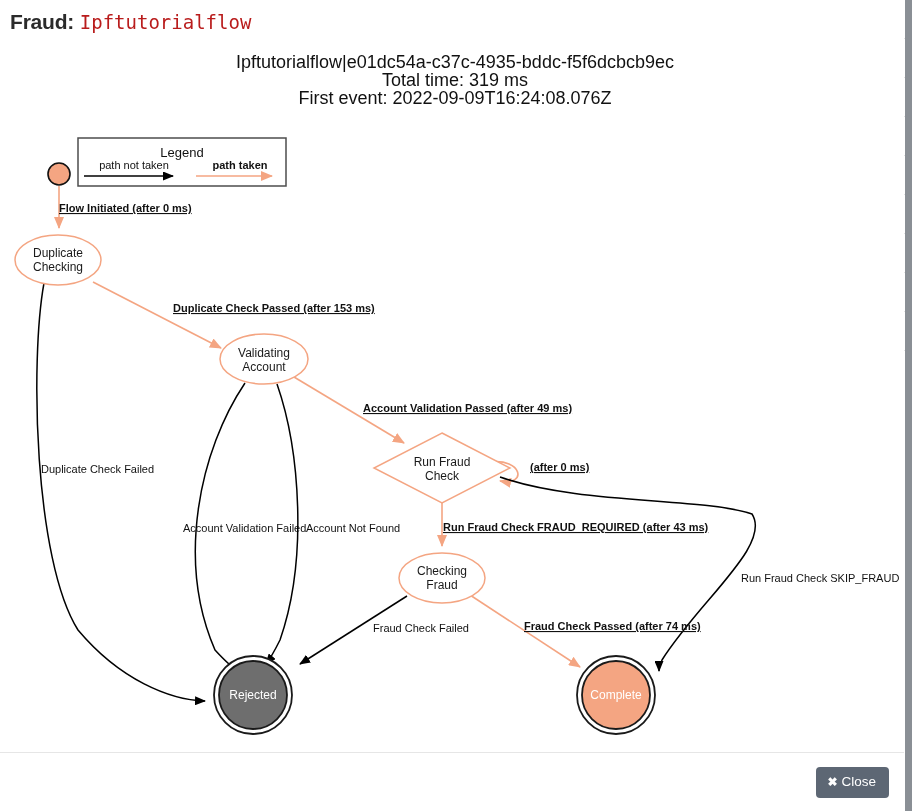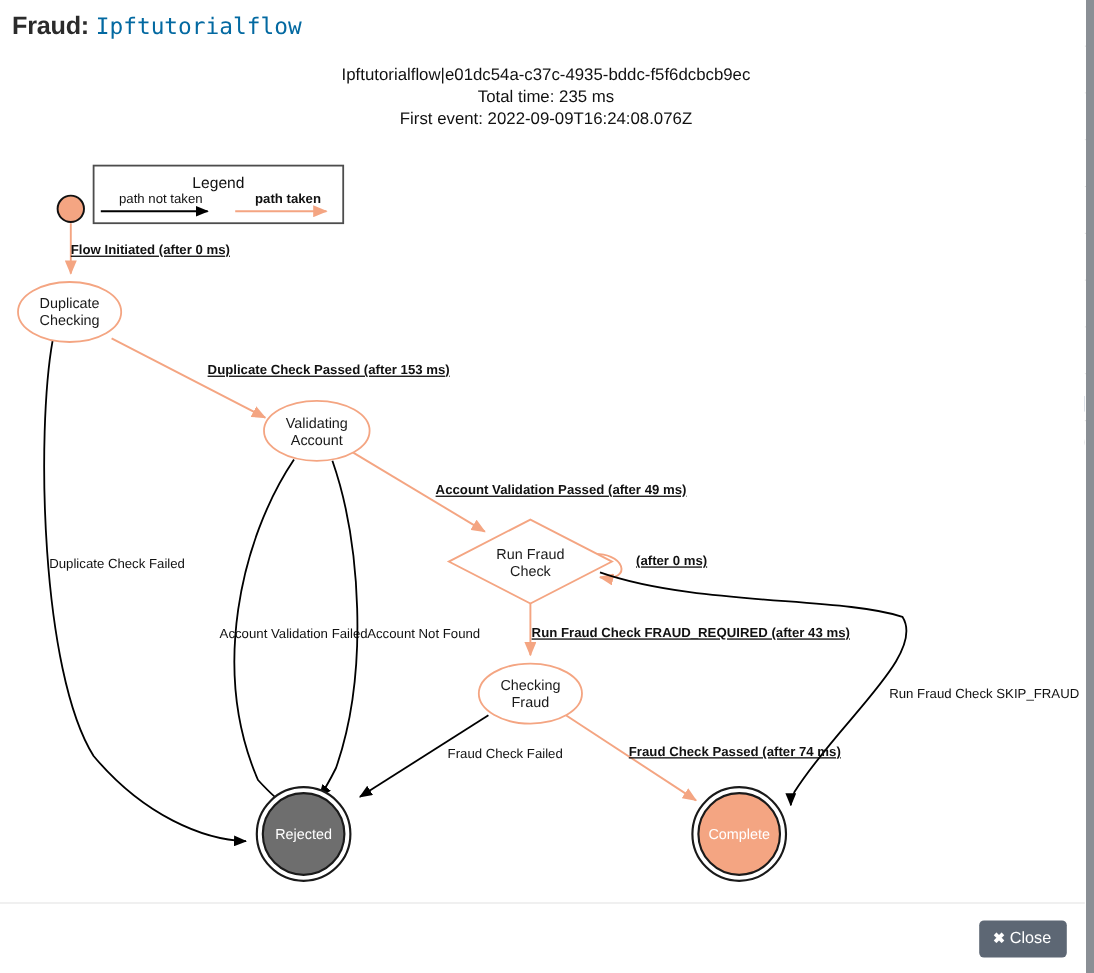--- a/index.html
+++ b/index.html
@@ -99,33 +99,33 @@
     left: 10px;
     top: 10px;
     font-size: 21px;
     font-weight: bold;
     color: #2b2b2b;
     letter-spacing: -0.2px;
     white-space: nowrap;
   }
   #graph-title .flow-name {
     font-family: "DejaVu Sans Mono", monospace;
-    color: #0369a1;
+    color: #b91c1c;
     font-weight: normal;
     font-size: 19px;
     letter-spacing: 0px;
   }
 
   #graph-meta {
     position: absolute;
     left: 0;
     top: 53px;
     width: 910px;
     text-align: center;
-    font-size: 14px;
+    font-size: 18px;
     color: #111111;
     line-height: 18.2px;
   }
 
   
   #graph-canvas {
     position: absolute;
     left: 0;
     top: 0;
     width: 904px;
@@ -194,21 +194,21 @@
 
     <div id="modal-body">
 
       <div id="graph-title">
         <span>Fraud:</span>
         <span class="flow-name">Ipftutorialflow</span>
       </div>
 
       <div id="graph-meta">
         <div>Ipftutorialflow|e01dc54a-c37c-4935-bddc-f5f6dcbcb9ec</div>
-        <div>Total time: 235 ms</div>
+        <div>Total time: 319 ms</div>
         <div>First event: 2022-09-09T16:24:08.076Z</div>
       </div>
 
       <svg id="graph-canvas" viewBox="0 0 904 752">
         <defs>
           <marker id="arrow-black" markerWidth="11" markerHeight="9" refX="10" refY="4.5" orient="auto" markerUnits="userSpaceOnUse">
             <path d="M0,0 L11,4.5 L0,9 z" fill="#000000"></path>
           </marker>
           <marker id="arrow-taken" markerWidth="12" markerHeight="10" refX="11" refY="5" orient="auto" markerUnits="userSpaceOnUse">
             <path d="M0,0 L12,5 L0,10 z" fill="#f4a582"></path>

